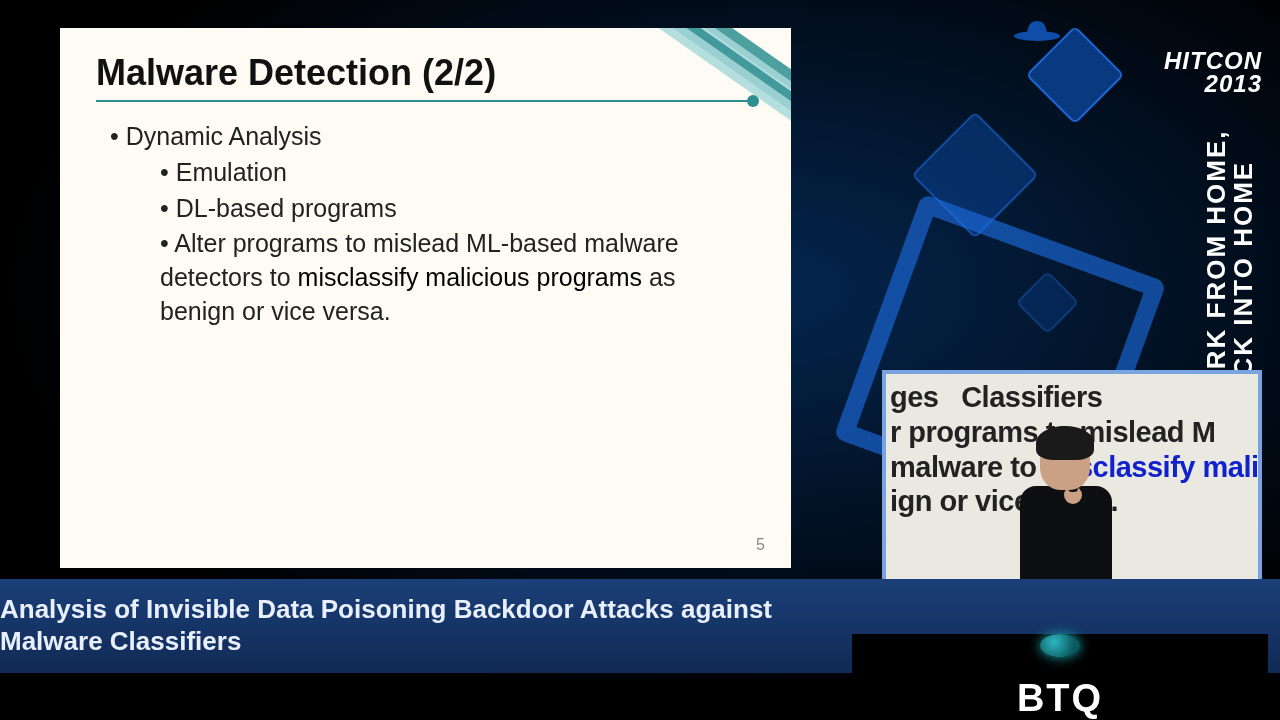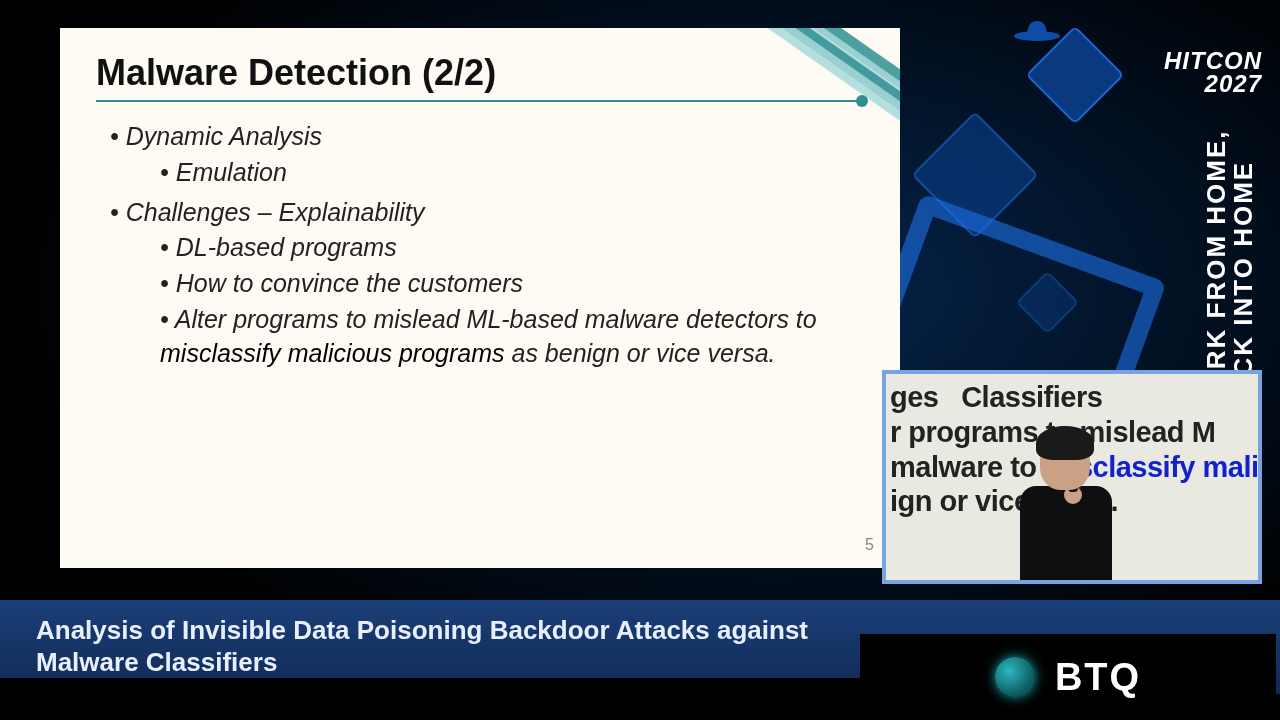--- a/index.html
+++ b/index.html
@@ -8,42 +8,42 @@
 
   
   .bg { position: absolute; inset: 0; background: radial-gradient(ellipse at 60% 40%, #04264f 0%, #000 70%); }
   .cube { position: absolute; background: #0a3e8a; border: 2px solid #1e6fe8; transform: rotate(45deg); border-radius: 6px; }
   .cube.c1 { width: 70px; height: 70px; top: 40px;  right: 170px; opacity: .9; }
   .cube.c2 { width: 90px; height: 90px; top: 130px; right: 260px; opacity: .6; }
   .cube.c3 { width: 45px; height: 45px; top: 280px; right: 210px; opacity: .4; }
   .hexpath { position: absolute; top: 230px; right: 150px; width: 260px; height: 260px; border: 18px solid #1e6fe8; border-radius: 10px; transform: rotate(20deg); opacity: .6; }
 
   
-  .slide { position: absolute; top: 28px; left: 60px; width: 840px; height: 540px;
+  .slide { position: absolute; top: 28px; left: 60px; width: 731px; height: 540px;
            background: #fdfbf3; color: #222; padding: 24px 36px 12px 36px; }
   .slide-title { font-size: 36px; font-weight: 700; color: #111; margin-bottom: 6px; }
   .rule { height: 2px; background: #2e8e91; margin-bottom: 18px; position: relative; }
   .rule::after { content: ""; position: absolute; right: -4px; top: -5px; width: 12px; height: 12px; background: #2e8e91; border-radius: 50%; }
   .corner-deco { position: absolute; top: 0; right: 0; width: 200px; height: 120px; overflow: hidden; pointer-events: none; }
   .stripe { position: absolute; width: 300px; height: 16px; background: #2e8e91; opacity: .85; transform: rotate(35deg); }
   .stripe.s1 { top: -20px; right: -60px; }
   .stripe.s2 { top: 6px;  right: -80px; background: #a8d8da; }
   .stripe.s3 { top: 30px; right: -100px; }
   .stripe.s4 { top: 54px; right: -120px; background: #a8d8da; }
 
-  .content { font-size: 25px; line-height: 1.35; font-style: italic; }
+  .content { font-size: 25px; line-height: 1.35; }
   .lvl1 { margin-left: 14px; margin-top: 6px; }
   .lvl2 { margin-left: 64px; margin-top: 2px; }
   .bullet::before { content: "• "; }
   .hl { color: #000000; }
   .pagenum { position: absolute; bottom: 14px; right: 26px; font-size: 16px; color: #888; }
 
   
-  .caption { position: absolute; left: 0; bottom: 26px; width: 1280px; height: 94px;
-             background: linear-gradient(#1b3f78, #102a55); color: #e8f0ff; display: flex; align-items: center; padding-left: 36px; }
+  .caption { position: absolute; left: 0; bottom: 47px; width: 1280px; height: 94px;
+             background: linear-gradient(#1b3f78, #102a55); color: #e8f0ff; display: flex; align-items: center; }
   .caption-text { font-size: 26px; font-weight: 600; max-width: 820px; line-height: 1.22; }
 
   
   .rightcol { position: absolute; top: 18px; right: 18px; width: 250px; height: 560px; }
   .hat-icon { width: 50px; height: 24px; margin-left: auto; }
   .confname { color: #fff; font-weight: 800; font-style: italic; font-size: 24px; text-align: right; letter-spacing: 1px; line-height: .95; margin-top: 4px; }
   .tagline-wrap { position: absolute; top: 100px; right: 4px; height: 300px; width: 60px; display: flex; flex-direction: row; justify-content: flex-end; }
   .tagline { writing-mode: vertical-rl; transform: rotate(180deg); color: #fff; font-weight: 800; font-size: 26px; letter-spacing: 2px; line-height: 1.05; text-align: left; }
   .tagline .l2 { display: block; }
 
@@ -52,21 +52,21 @@
   .pip .mini-text .hl { color: #1122cc; }
   .speaker { position: absolute; bottom: 0; left: 120px; width: 120px; height: 160px; }
   .sp-head { position: absolute; top: 14px; left: 34px; width: 50px; height: 56px; background: #caa184; border-radius: 45% 45% 40% 40%; }
   .sp-hair { position: absolute; top: 6px; left: 30px; width: 58px; height: 34px; background: #1a1a1a; border-radius: 50% 50% 30% 30%; }
   .sp-body { position: absolute; top: 66px; left: 14px; width: 92px; height: 100px; background: #0e0f10; border-radius: 16px 16px 0 0; }
   .sp-arm  { position: absolute; top: 94px; left: 52px; width: 18px; height: 56px; background: #0e0f10; border-radius: 8px; transform: rotate(-36deg); transform-origin: top center; }
   .sp-hand { position: absolute; top: 66px; left: 58px; width: 18px; height: 18px; background: #caa184; border-radius: 50%; }
   .sp-mic  { position: absolute; top: 44px; left: 62px; width: 10px; height: 28px; background: #111; border-radius: 4px; }
 
   
-  .sponsor { position: absolute; right: 4px; bottom: 0; width: 416px; height: 86px; background: #000; display: flex; align-items: center; justify-content: center; gap: 20px; }
+  .sponsor { position: absolute; right: 12px; bottom: 0; width: 416px; height: 86px; background: #000; display: flex; align-items: center; justify-content: center; gap: 20px; flex-direction: column; }
   .sponsor-disc { width: 40px; height: 40px; border-radius: 50%; background: radial-gradient(circle at 35% 35%, #2fb7c0, #0a575c 70%); box-shadow: 0 0 12px #1aa0a8; }
   .sponsor-name { color: #fff; font-size: 38px; font-weight: 600; letter-spacing: 2px; }
 
   
   .letterbox { position: absolute; left: 0; bottom: 0; width: 864px; height: 42px; background: #000; }
 </style>
 </head>
 <body>
 
 <div class="bg">
@@ -83,40 +83,38 @@
       <div class="stripe s3"></div>
       <div class="stripe s4"></div>
   </div>
   <div class="slide-title">Malware Detection (2/2)</div>
   <div class="rule"></div>
 
   <div class="content">
     <div class="lvl1 bullet">Dynamic Analysis</div>
     <div class="lvl2 bullet">Emulation</div>
 
-    <div class="lvl1 bullet">Challenges – Explainability</div>
     <div class="lvl2 bullet">DL-based programs</div>
-    <div class="lvl2 bullet">How to convince the customers</div>
 
     <div class="lvl2 bullet">
       <span>Alter programs to mislead ML-based malware detectors to </span><span class="hl">misclassify malicious programs</span><span> as benign or vice versa.</span>
     </div>
   </div>
 
   <div class="pagenum">5</div>
 </div>
 
 <div class="rightcol">
   <svg class="hat-icon" viewBox="0 0 100 48">
     <ellipse cx="50" cy="36" rx="46" ry="10" fill="#0e4ea8"></ellipse>
     <path d="M30 32 Q32 6 50 6 Q68 6 70 32 Z" fill="#0e4ea8"></path>
   </svg>
   <div class="confname">
     <span>HITCON</span><br>
-    <span>2027</span>
+    <span>2013</span>
   </div>
   <div class="tagline-wrap">
     <div class="tagline">
       <span>WORK FROM HOME,</span>
       <span class="l2">HACK INTO HOME</span>
     </div>
   </div>
 </div>
 
 <div class="pip">

